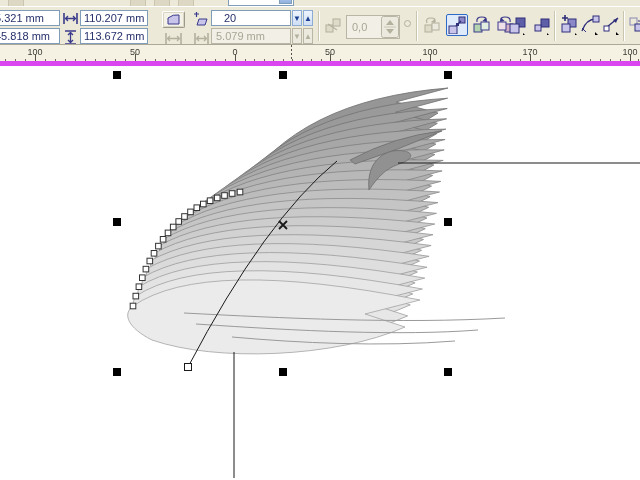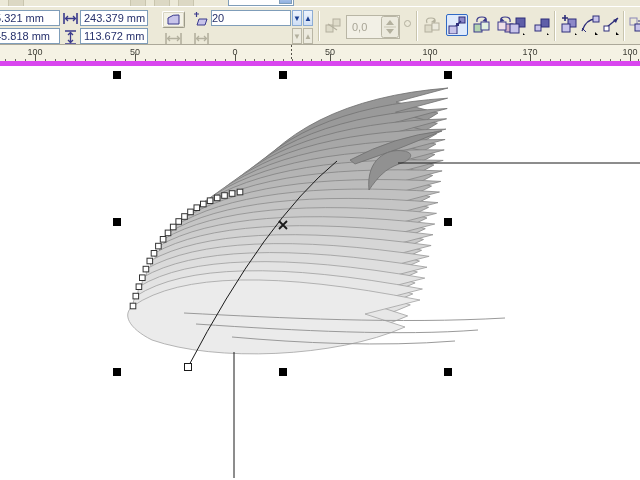--- a/index.html
+++ b/index.html
@@ -72,45 +72,46 @@
 
   <svg class="pb-icon" style="left:63px; top:6px" width="15" height="11">
     <path d="M1 0v11M14 0v11" stroke="#3a3a8c" stroke-width="1.6" fill="none"></path>
     <path d="M3 5.5h9M5 3l-2.5 2.5L5 8M10 3l2.5 2.5L10 8" stroke="#3a3a8c" stroke-width="1.3" fill="none"></path>
   </svg>
   <svg class="pb-icon" style="left:65px; top:23px" width="11" height="15">
     <path d="M0 1h11M0 14h11" stroke="#3a3a8c" stroke-width="1.6" fill="none"></path>
     <path d="M5.5 3v9M3 5l2.5-2.5L8 5M3 10l2.5 2.5L8 10" stroke="#3a3a8c" stroke-width="1.3" fill="none"></path>
   </svg>
 
-  <div class="field" style="left:80px; top:3px;  width:68px; padding-left:3px">243.379 mm</div>
+  <div class="field" style="left:80px; top:3px;  width:68px; padding-left:3px">110.207 mm</div>
   <div class="field" style="left:80px; top:21px; width:68px; padding-left:3px">113.672 mm</div>
 
   <div class="tool-btn raised" style="left:162px; top:4px; width:23px; height:17px">
     <svg width="13" height="11">
       <path d="M1 10 L1 4 Q6 0 12 1 L12 10 Z" fill="#c8c4ea" stroke="#3a3a8c" stroke-width="1"></path>
     </svg>
   </div>
   <svg class="pb-icon" style="left:165px; top:26px" width="17" height="11">
     <path d="M1 0v11M16 0v11" stroke="#b3b09e" stroke-width="1.6" fill="none"></path>
     <path d="M3 5.5h11M5 3L2.5 5.5 5 8M12 3l2.5 2.5L12 8" stroke="#b3b09e" stroke-width="1.3" fill="none"></path>
   </svg>
 
   <svg class="pb-icon" style="left:193px; top:5px" width="16" height="14">
     <path d="M1 2h5M3.5 0v5" stroke="#3a3a8c" stroke-width="1.2"></path>
     <path d="M4 13 L6 7 L14 7 L12 13 Z" fill="#c8c4ea" stroke="#3a3a8c" stroke-width="1"></path>
   </svg>
-  <div class="field" style="left:211px; top:3px; width:80px; padding-left:0">20</div>
+  <div class="field" style="left:211px; top:3px; width:80px; padding-left:12px">20</div>
   <div class="spin-chev" style="left:292px; top:3px">▼</div>
   <div class="spin-chev" style="left:303px; top:3px">▲</div>
 
   <svg class="pb-icon" style="left:194px; top:26px" width="15" height="11">
     <path d="M1 0v11M14 0v11" stroke="#b3b09e" stroke-width="1.6" fill="none"></path>
     <path d="M3 5.5h9M5 3L2.5 5.5 5 8M10 3l2.5 2.5L10 8" stroke="#b3b09e" stroke-width="1.3" fill="none"></path>
   </svg>
+  <div class="field disabled" style="left:211px; top:21px; width:80px; padding-left:4px">5.079 mm</div>
   <div class="spin-chev disabled" style="left:292px; top:21px">▼</div>
   <div class="spin-chev disabled" style="left:303px; top:21px">▲</div>
 
   <div class="divider" style="left:318px"></div>
 
   <svg class="pb-icon" style="left:325px; top:10px" width="17" height="17">
     <rect x="1" y="8" width="7" height="7" fill="#dedbc9" stroke="#b3b09e"></rect>
     <rect x="8" y="2" width="7" height="7" fill="#dedbc9" stroke="#b3b09e"></rect>
     <path d="M3 7 L12 13" stroke="#b3b09e" stroke-width="1.2"></path>
   </svg>

